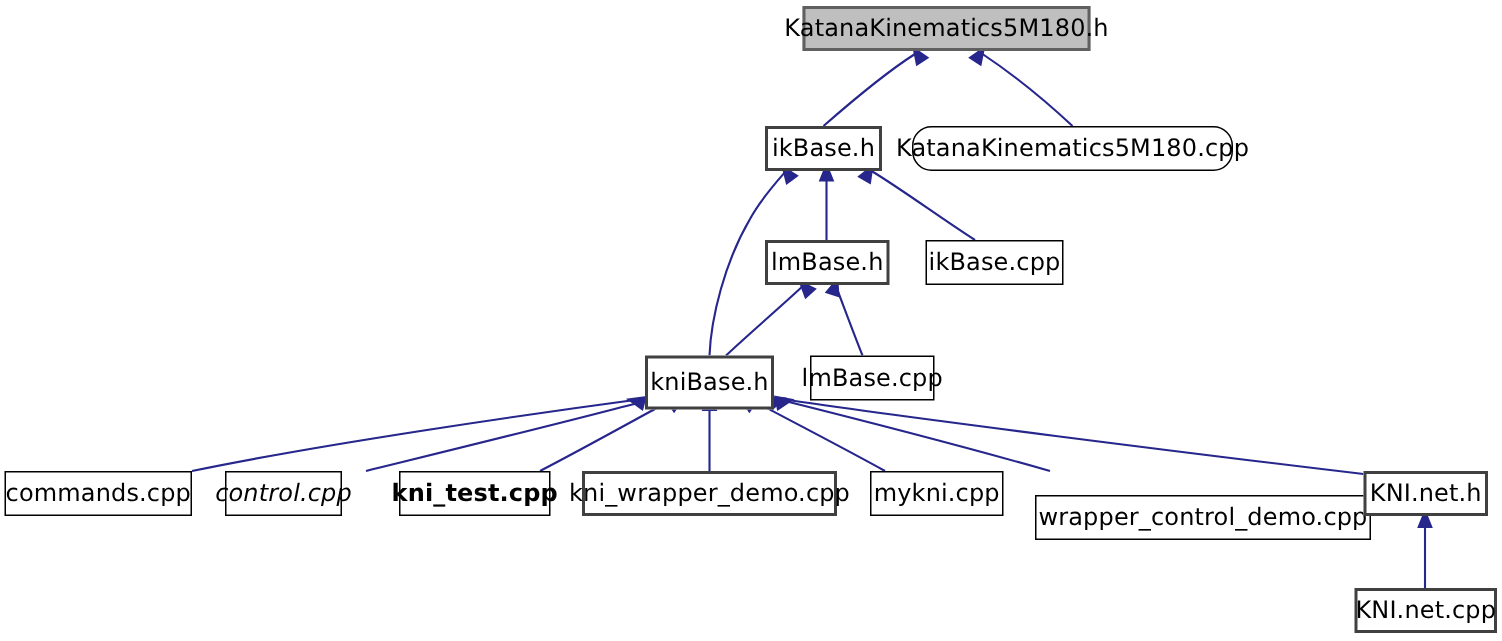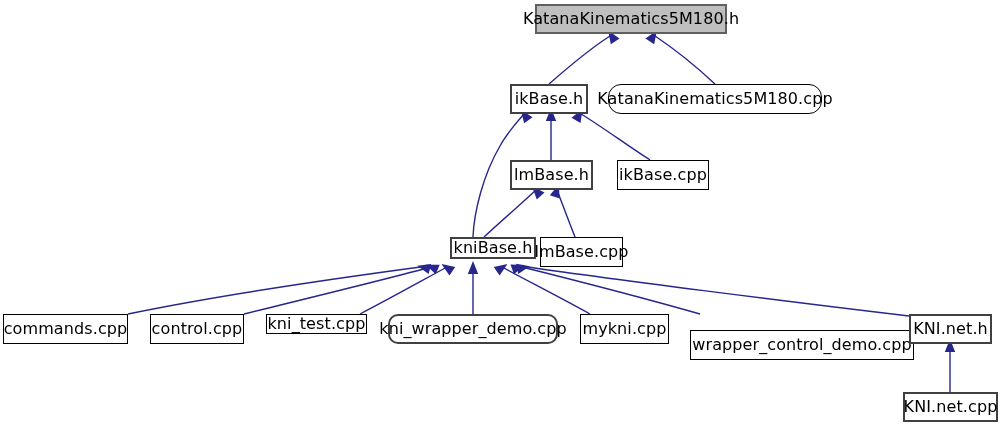--- a/index.html
+++ b/index.html
@@ -92,36 +92,36 @@
       </div>
       <div class="node-box" style="left: 608px; top: 84px; width: 214px; height: 30px; border-radius: 13px;">
         <span class="node-label">KatanaKinematics5M180.cpp</span>
       </div>
       <div class="node-box bold" style="left: 510px; top: 160px; width: 83px; height: 30px;">
         <span class="node-label">lmBase.h</span>
       </div>
       <div class="node-box" style="left: 617px; top: 160px; width: 92px; height: 30px;">
         <span class="node-label">ikBase.cpp</span>
       </div>
-      <div class="node-box bold" style="left: 450px; top: 237px; width: 86px; height: 22px;">
+      <div class="node-box bold" style="left: 430px; top: 237px; width: 86px; height: 36px;">
         <span class="node-label">kniBase.h</span>
       </div>
       <div class="node-box" style="left: 540px; top: 237px; width: 83px; height: 30px;">
         <span class="node-label">lmBase.cpp</span>
       </div>
       <div class="node-box" style="left: 3px; top: 314px; width: 125px; height: 30px;">
         <span class="node-label">commands.cpp</span>
       </div>
-      <div class="node-box" style="left: 150px; top: 314px; width: 94px; height: 30px;">
+      <div class="node-box" style="left: 150px; top: 314px; width: 78px; height: 30px; font-style: italic;">
         <span class="node-label">control.cpp</span>
       </div>
-      <div class="node-box" style="left: 266px; top: 314px; width: 101px; height: 20px;">
+      <div class="node-box" style="left: 266px; top: 314px; width: 101px; height: 30px; font-weight: bold;">
         <span class="node-label">kni_test.cpp</span>
       </div>
-      <div class="node-box bold" style="left: 388px; top: 314px; width: 170px; height: 30px; border-radius: 10px;">
+      <div class="node-box bold" style="left: 388px; top: 314px; width: 170px; height: 30px;">
         <span class="node-label">kni_wrapper_demo.cpp</span>
       </div>
       <div class="node-box" style="left: 580px; top: 314px; width: 89px; height: 30px;">
         <span class="node-label">mykni.cpp</span>
       </div>
       <div class="node-box" style="left: 690px; top: 330px; width: 224px; height: 30px;">
         <span class="node-label">wrapper_control_demo.cpp</span>
       </div>
       <div class="node-box bold" style="left: 909px; top: 314px; width: 83px; height: 30px;">
         <span class="node-label">KNI.net.h</span>

